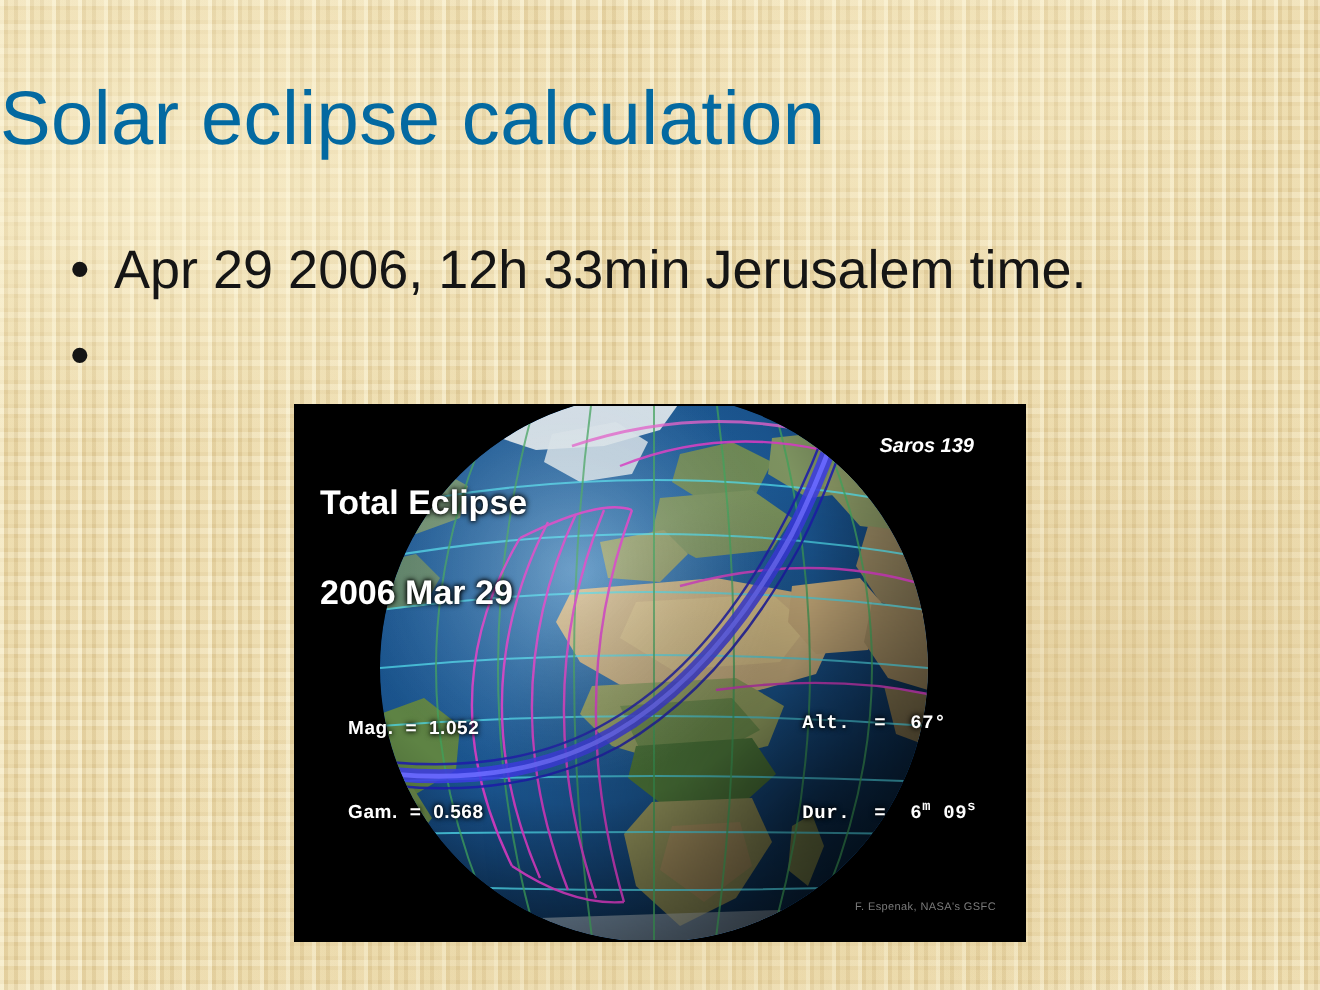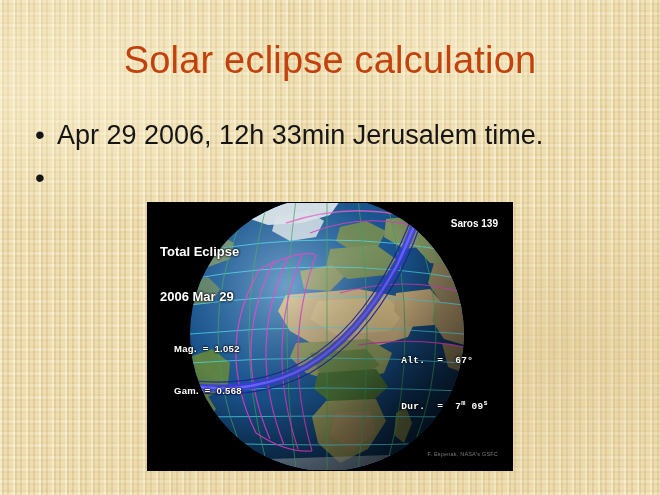--- a/index.html
+++ b/index.html
@@ -36,23 +36,22 @@
       radial-gradient(ellipse 55% 40% at 12% 18%, rgba(255,248,220,.50), rgba(255,248,220,0) 70%),
       radial-gradient(ellipse 50% 45% at 85% 70%, rgba(216,190,134,.40), rgba(216,190,134,0) 70%),
       radial-gradient(ellipse 60% 50% at 50% 95%, rgba(226,205,152,.35), rgba(226,205,152,0) 70%),
       radial-gradient(ellipse 40% 30% at 70% 10%, rgba(252,243,212,.40), rgba(252,243,212,0) 70%);
     pointer-events:none;
   }
 
   
   #title{
     position:absolute;left:0;top:38px;width:660px;
-    text-align:center;
     font-size:38px;line-height:44px;
-    color:#c2410c;font-weight:400;
+    color:#0369a1;font-weight:400;
     letter-spacing:.2px;
     z-index:5;
   }
 
   
   #bullets{
     position:absolute;left:30px;top:118px;width:600px;z-index:5;
   }
   .bullet-row{
     display:flex;align-items:flex-start;
@@ -98,27 +97,27 @@
     pointer-events:none;
   }
   .landmass{position:absolute;pointer-events:none;}
 
   
   .graticule{position:absolute;inset:0;border-radius:50%;pointer-events:none;}
 
   
   .fig-label{
     position:absolute;color:#ffffff;
-    font-weight:bold;font-size:13px;line-height:15px;
+    font-weight:bold;font-size:17px;line-height:15px;
     text-shadow:0 0 3px #000,0 0 2px #000;
     white-space:pre;
   }
   #fig-title{left:12px;top:11px;}
-  #fig-saros{right:14px;top:13px;font-size:10px;}
-  #fig-mag{left:26px;bottom:44px;font-size:9.5px;line-height:14px;letter-spacing:.3px;}
+  #fig-saros{right:25px;top:13px;font-size:10px;font-style:italic;}
+  #fig-mag{left:26px;bottom:28px;font-size:9.5px;line-height:14px;letter-spacing:.3px;}
   #fig-alt{right:24px;bottom:28px;font-size:9.5px;line-height:14px;letter-spacing:.3px;font-family:Liberation Mono, monospace;}
   #fig-credit{
     right:14px;bottom:8px;color:#7b7b7b;font-weight:normal;
     font-size:5.5px;letter-spacing:.2px;text-shadow:none;
   }
   sup{font-size:.72em;vertical-align:super;}
 </style>
 </head>
 <body>
 
@@ -262,19 +261,19 @@
 
     <div class="fig-label" id="fig-saros">Saros 139</div>
 
     <div class="fig-label" id="fig-mag">
       <div>Mag.  =  1.052</div>
       <div>Gam.  =  0.568</div>
     </div>
 
     <div class="fig-label" id="fig-alt">
       <div>Alt.  =  67°</div>
-      <div><span>Dur.  =  7</span><sup>m</sup><span> 09</span><sup>s</sup></div>
+      <div><span>Dur.  =  6</span><sup>m</sup><span> 09</span><sup>s</sup></div>
     </div>
 
     <div class="fig-label" id="fig-credit">F. Espenak, NASA's GSFC</div>
 
   </div>
 </div>
 
 </body></html>

